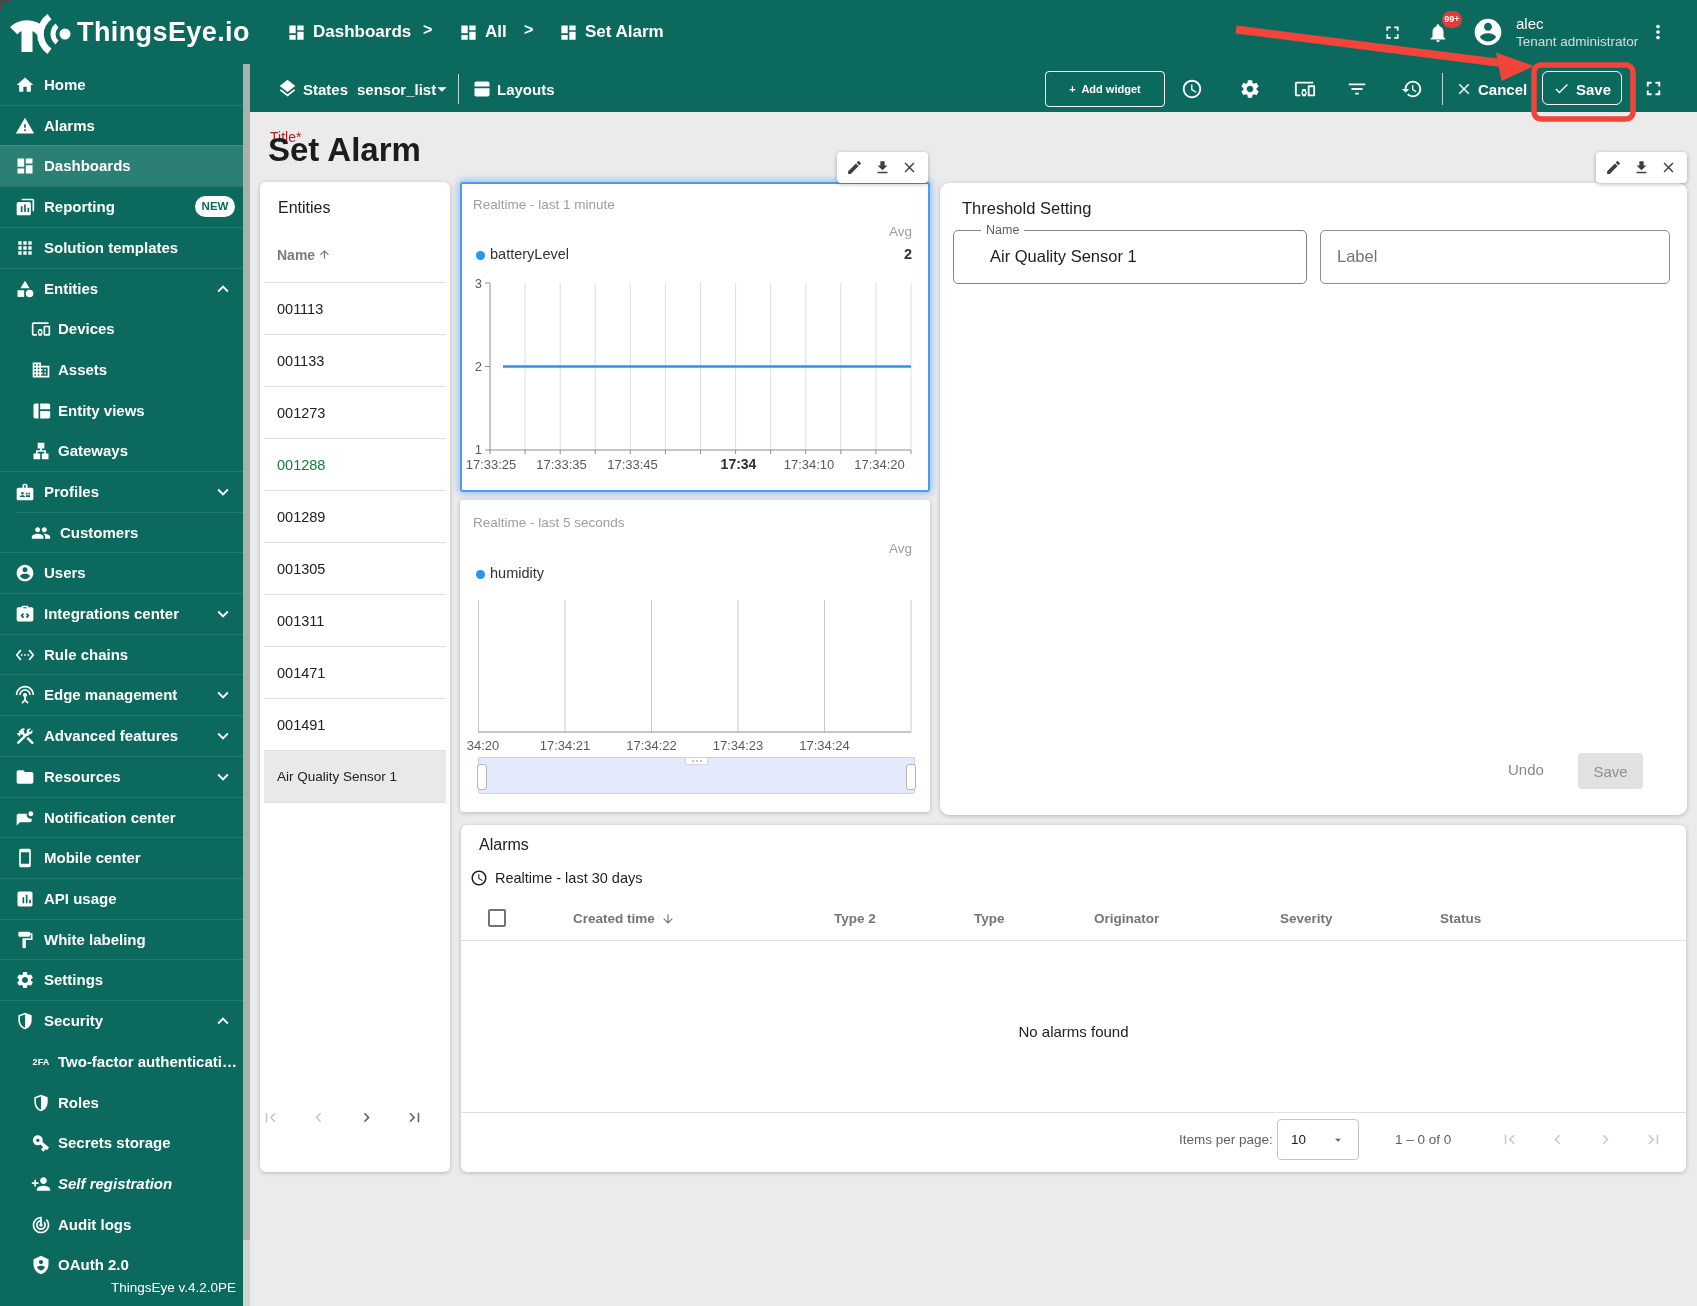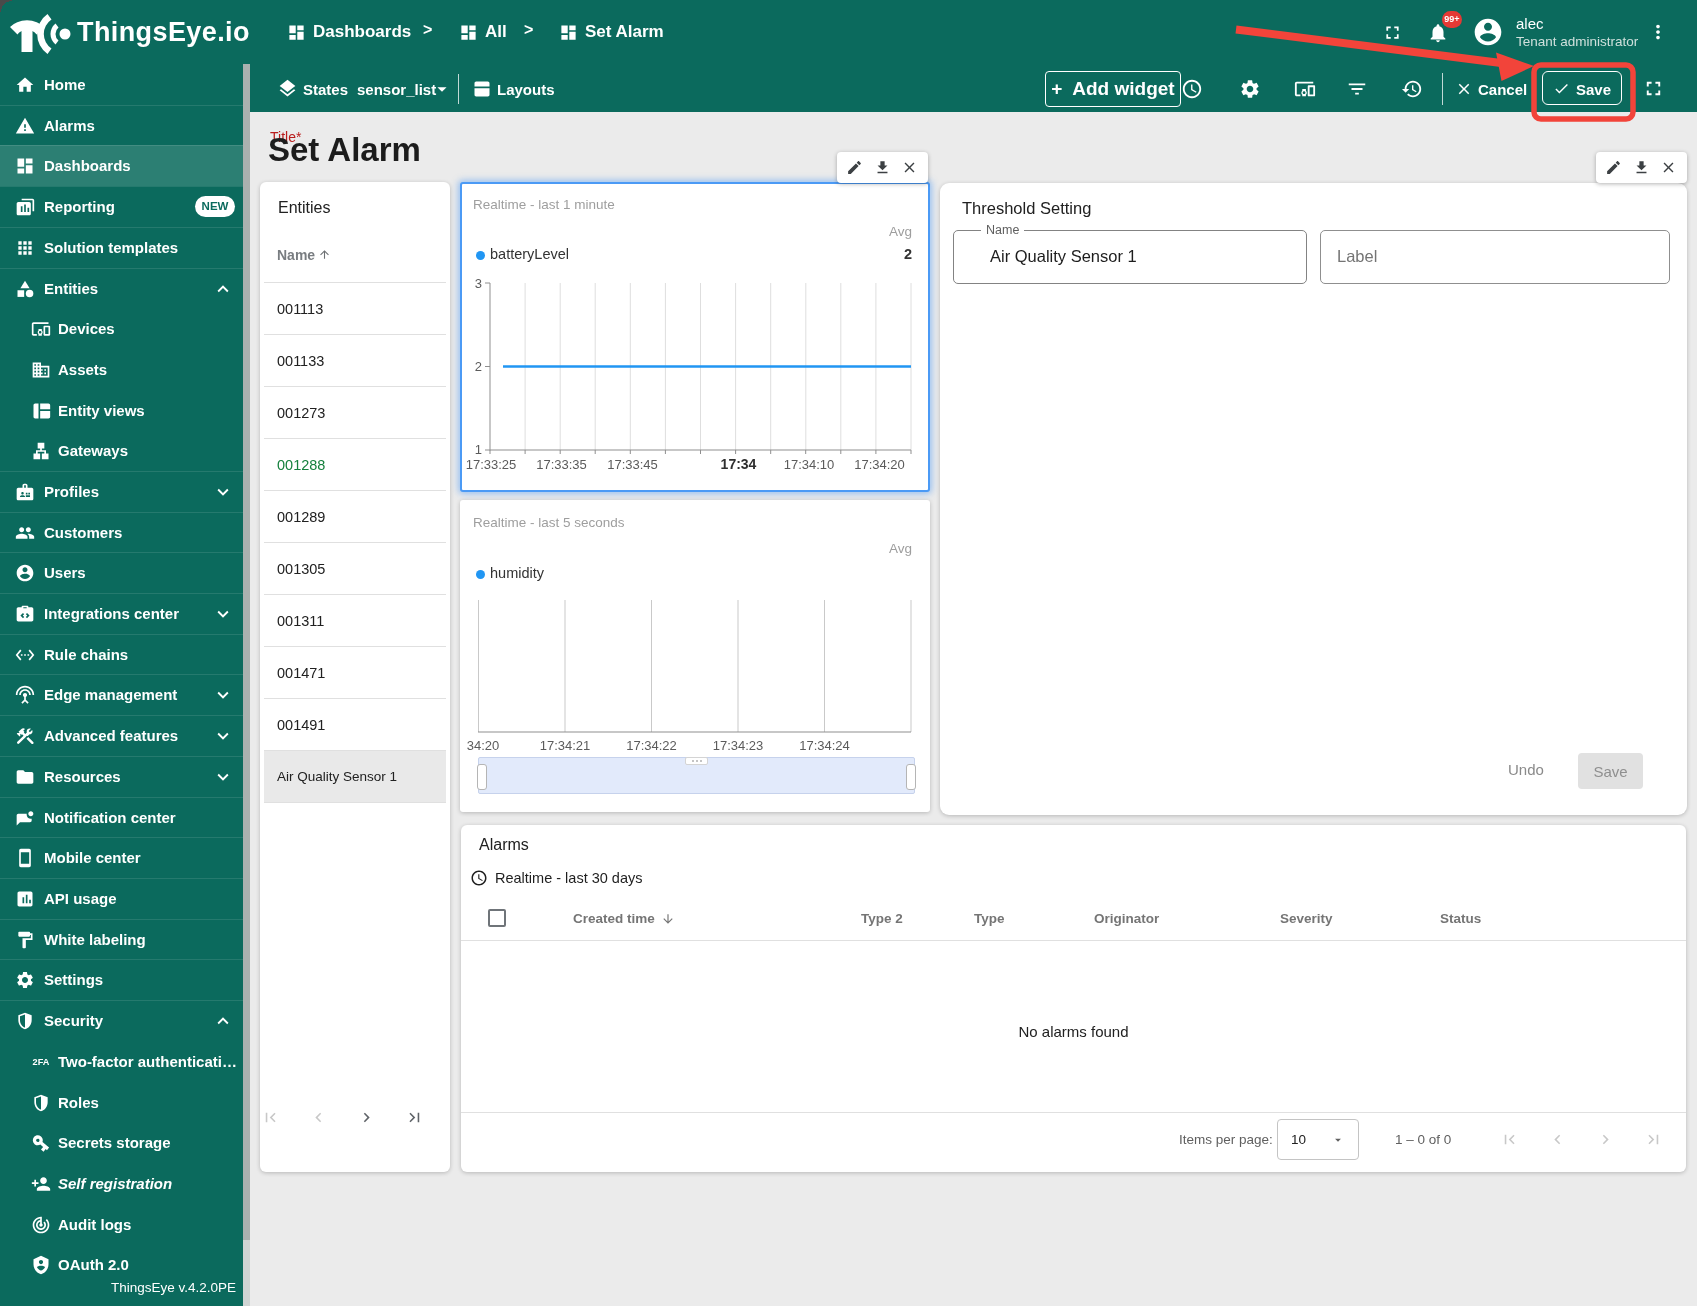--- a/index.html
+++ b/index.html
@@ -258,21 +258,21 @@
 <div class="mi" style="top:471px;">
     <div class="abs" style="left:0;top:0;width:243px;height:1px;background:rgba(255,255,255,.11)"></div>
     <svg width="20" height="20" viewBox="0 0 24 24" fill="#fff">
       <use href="#i-prof"></use>
     </svg>
     <span class="t">Profiles</span>
     <svg class="car" width="22" height="22" viewBox="0 0 24 24" fill="#fff">
       <use href="#i-expmore"></use>
     </svg>
   </div>
-<div class="mi" style="top:512px;">
+<div class="mi" style="top:512px;margin-left:16px;">
     <div class="abs" style="left:0;top:0;width:243px;height:1px;background:rgba(255,255,255,.11)"></div>
     <svg width="20" height="20" viewBox="0 0 24 24" fill="#fff">
       <use href="#i-cust"></use>
     </svg>
     <span class="t">Customers</span>
   </div>
 <div class="mi" style="top:552px;">
     <div class="abs" style="left:0;top:0;width:243px;height:1px;background:rgba(255,255,255,.11)"></div>
     <svg width="20" height="20" viewBox="0 0 24 24" fill="#fff">
       <use href="#i-user"></use>
@@ -456,21 +456,21 @@
 <div class="abs" style="left:303px;top:81px;color:#fff;font-size:15px;font-weight:700">States</div>
 <div class="abs" style="left:357px;top:81px;color:#fff;font-size:15px;font-weight:700">sensor_list</div>
 <svg class="abs" style="left:431px;top:78px" width="22" height="22" viewBox="0 0 24 24" fill="#fff">
     <use href="#i-caret"></use>
   </svg>
 <div class="abs" style="left:458px;top:74px;width:1px;height:30px;background:rgba(255,255,255,.75)"></div>
 <svg class="abs" style="left:472px;top:79px" width="20" height="20" viewBox="0 0 24 24" fill="#fff">
     <use href="#i-layout"></use>
   </svg>
 <div class="abs" style="left:497px;top:81px;color:#fff;font-size:15px;font-weight:700">Layouts</div>
-<div class="abs" style="left:1045px;top:71px;width:136px;height:36px;border:1px solid #fff;border-radius:4px;color:#fff;font-size:19px;font-weight:700;display:flex;align-items:center;justify-content:center">+&nbsp; Add widget</div>
+<div class="abs" style="left:1045px;top:71px;width:120px;height:36px;border:1px solid #fff;border-radius:4px;color:#fff;font-size:11px;font-weight:700;display:flex;align-items:center;justify-content:center">+&nbsp; Add widget</div>
 <svg class="abs" style="left:1181px;top:78px" width="22" height="22" viewBox="0 0 24 24" fill="#fff">
     <use href="#i-clock"></use>
   </svg>
 <svg class="abs" style="left:1239px;top:78px" width="22" height="22" viewBox="0 0 24 24" fill="#fff">
     <use href="#i-gear"></use>
   </svg>
 <svg class="abs" style="left:1294px;top:78px" width="22" height="22" viewBox="0 0 24 24" fill="#fff">
     <use href="#i-dev"></use>
   </svg>
 <svg class="abs" style="left:1346px;top:78px" width="22" height="22" viewBox="0 0 24 24" fill="#fff">
@@ -649,21 +649,21 @@
   </svg>
 
 <div class="card" style="left:461px;top:825px;width:1225px;height:347px"></div>
 <div class="abs" style="left:479px;top:836px;font-size:16px;color:#212121">Alarms</div>
 <svg class="abs" style="left:470px;top:869px" width="18" height="18" viewBox="0 0 24 24" fill="#1f1f1f">
     <use href="#i-clock"></use>
   </svg>
 <div class="abs" style="left:495px;top:870px;font-size:14.5px;color:#1f1f1f">Realtime - last 30 days</div>
 <div class="abs" style="left:488px;top:909px;width:18px;height:18px;border:2px solid #6f7479;border-radius:2px"></div>
 <div class="abs" style="left:573px;top:911px;font-size:13.5px;font-weight:700;color:#757575">Created time</div>
-<div class="abs" style="left:861px;top:911px;font-size:13.5px;font-weight:700;color:#757575">Type 2</div>
+<div class="abs" style="left:834px;top:911px;font-size:13.5px;font-weight:700;color:#757575">Type 2</div>
 <div class="abs" style="left:974px;top:911px;font-size:13.5px;font-weight:700;color:#757575">Type</div>
 <div class="abs" style="left:1094px;top:911px;font-size:13.5px;font-weight:700;color:#757575">Originator</div>
 <div class="abs" style="left:1280px;top:911px;font-size:13.5px;font-weight:700;color:#757575">Severity</div>
 <div class="abs" style="left:1440px;top:911px;font-size:13.5px;font-weight:700;color:#757575">Status</div>
 <svg class="abs" style="left:661px;top:912px" width="14" height="14" viewBox="0 0 24 24" fill="#757575">
     <use href="#i-down"></use>
   </svg>
 <div class="abs" style="left:461px;top:940px;width:1225px;height:1px;background:#e0e0e0"></div>
 <div class="abs" style="left:461px;top:1023px;width:1225px;text-align:center;font-size:15px;color:#212121">No alarms found</div>
 <div class="abs" style="left:461px;top:1112px;width:1225px;height:1px;background:#e0e0e0"></div>

